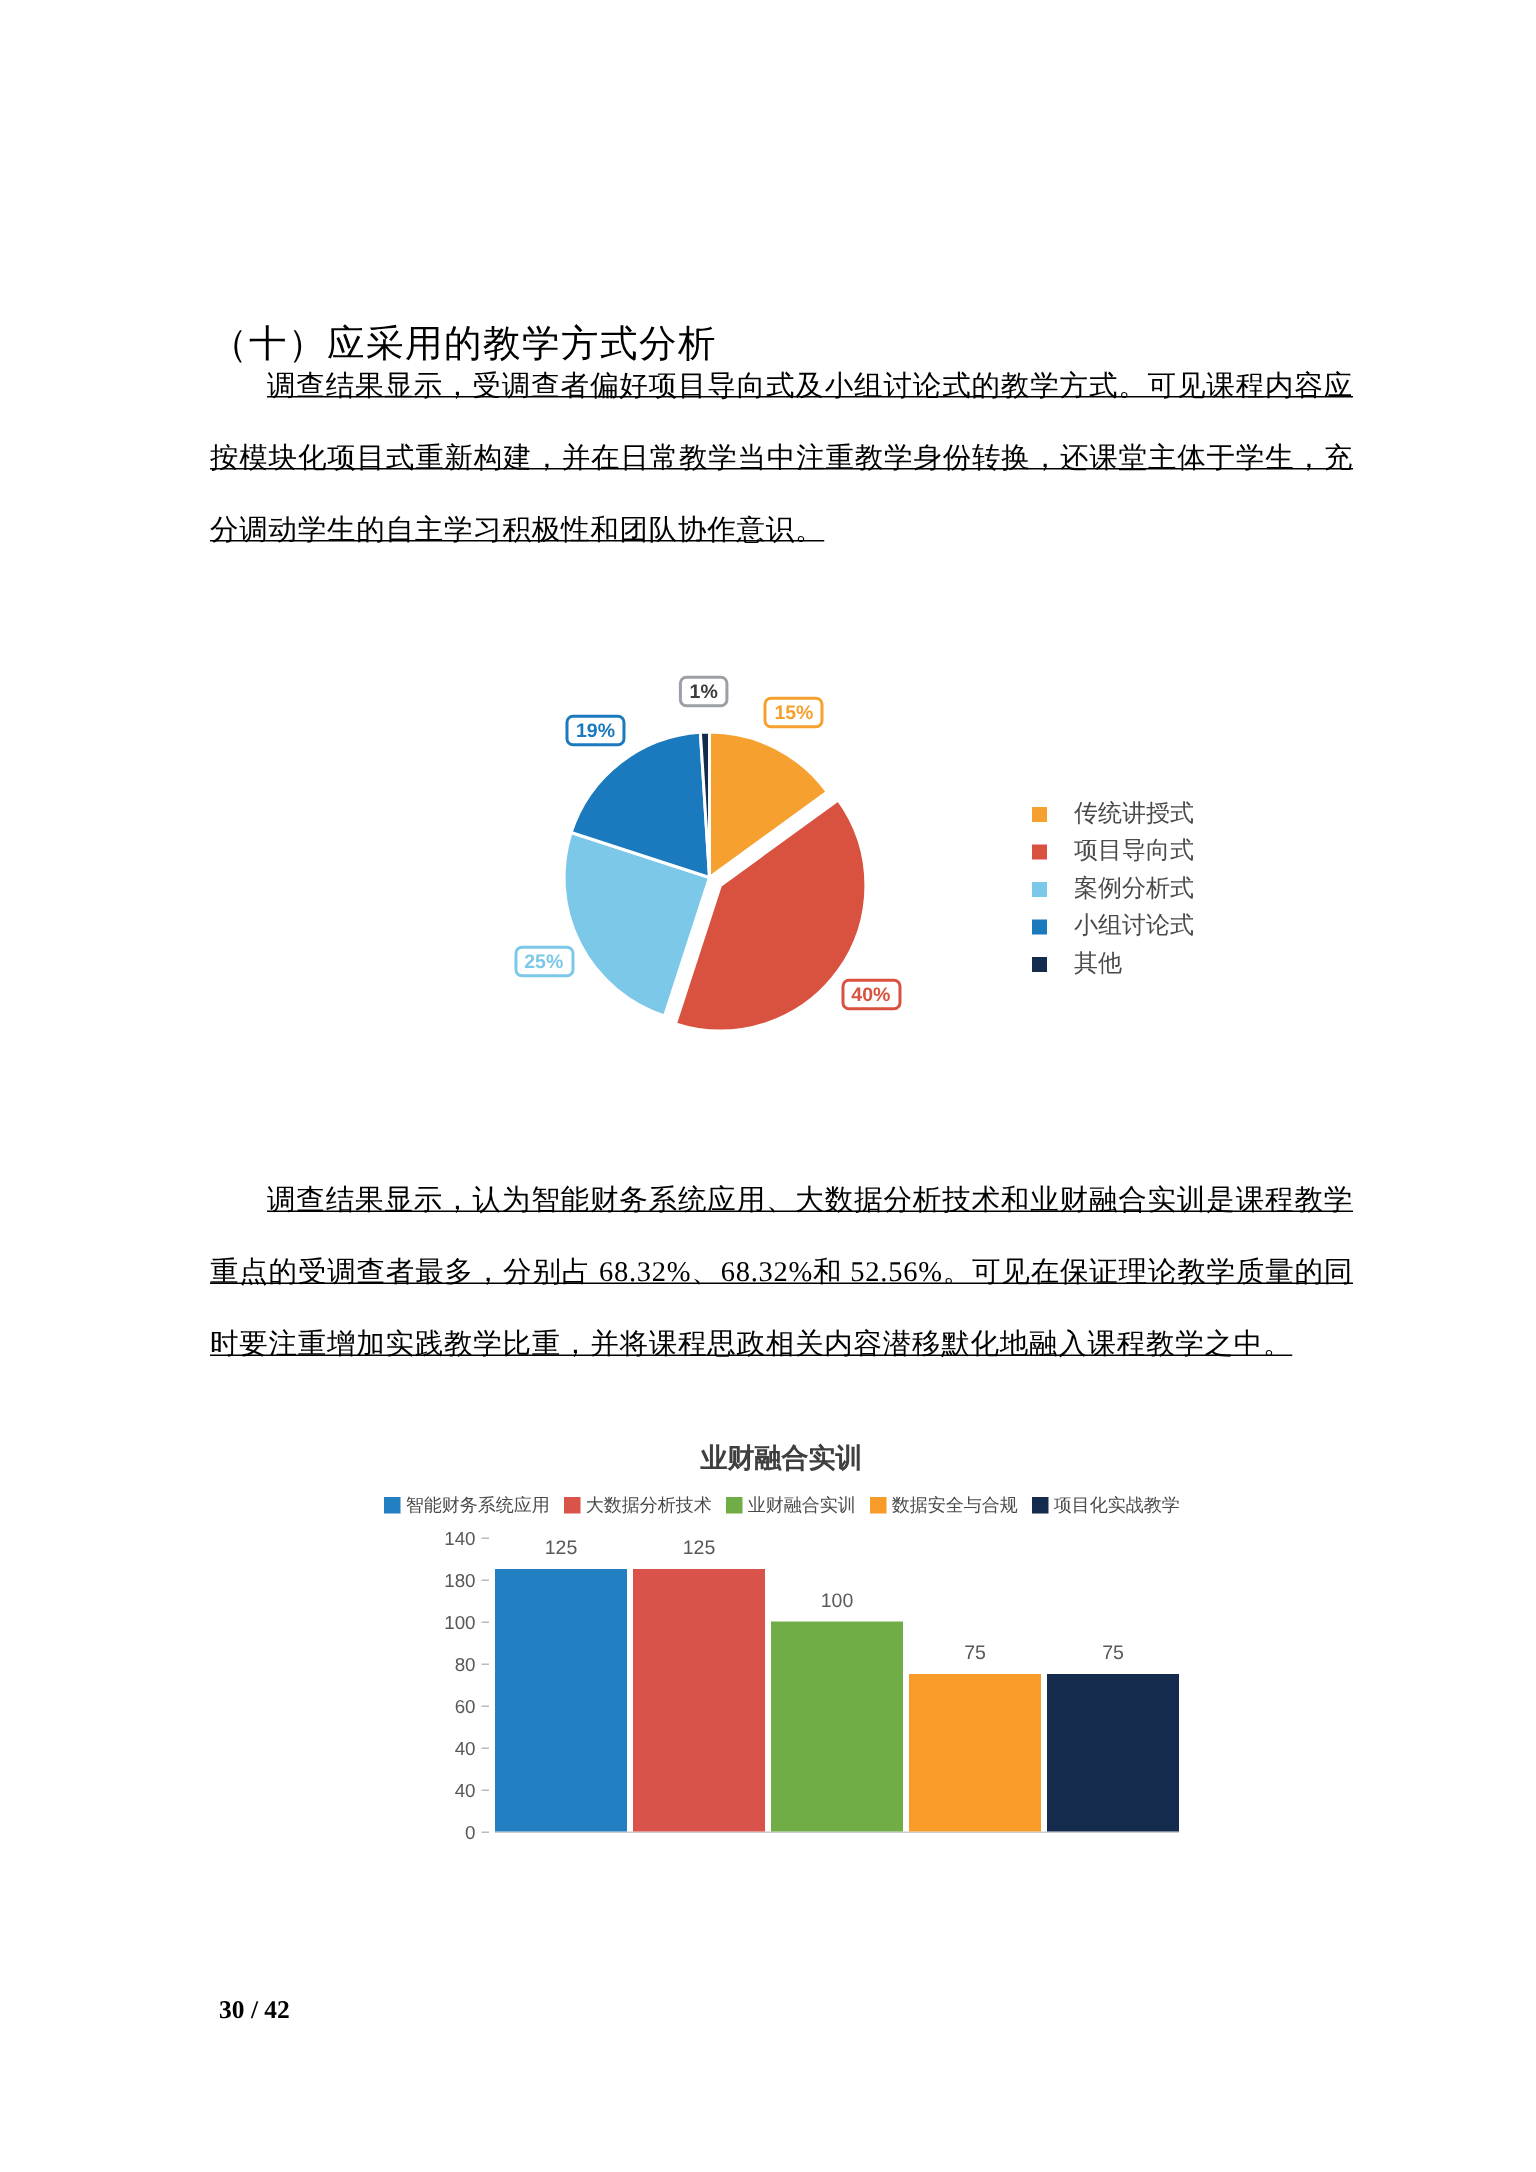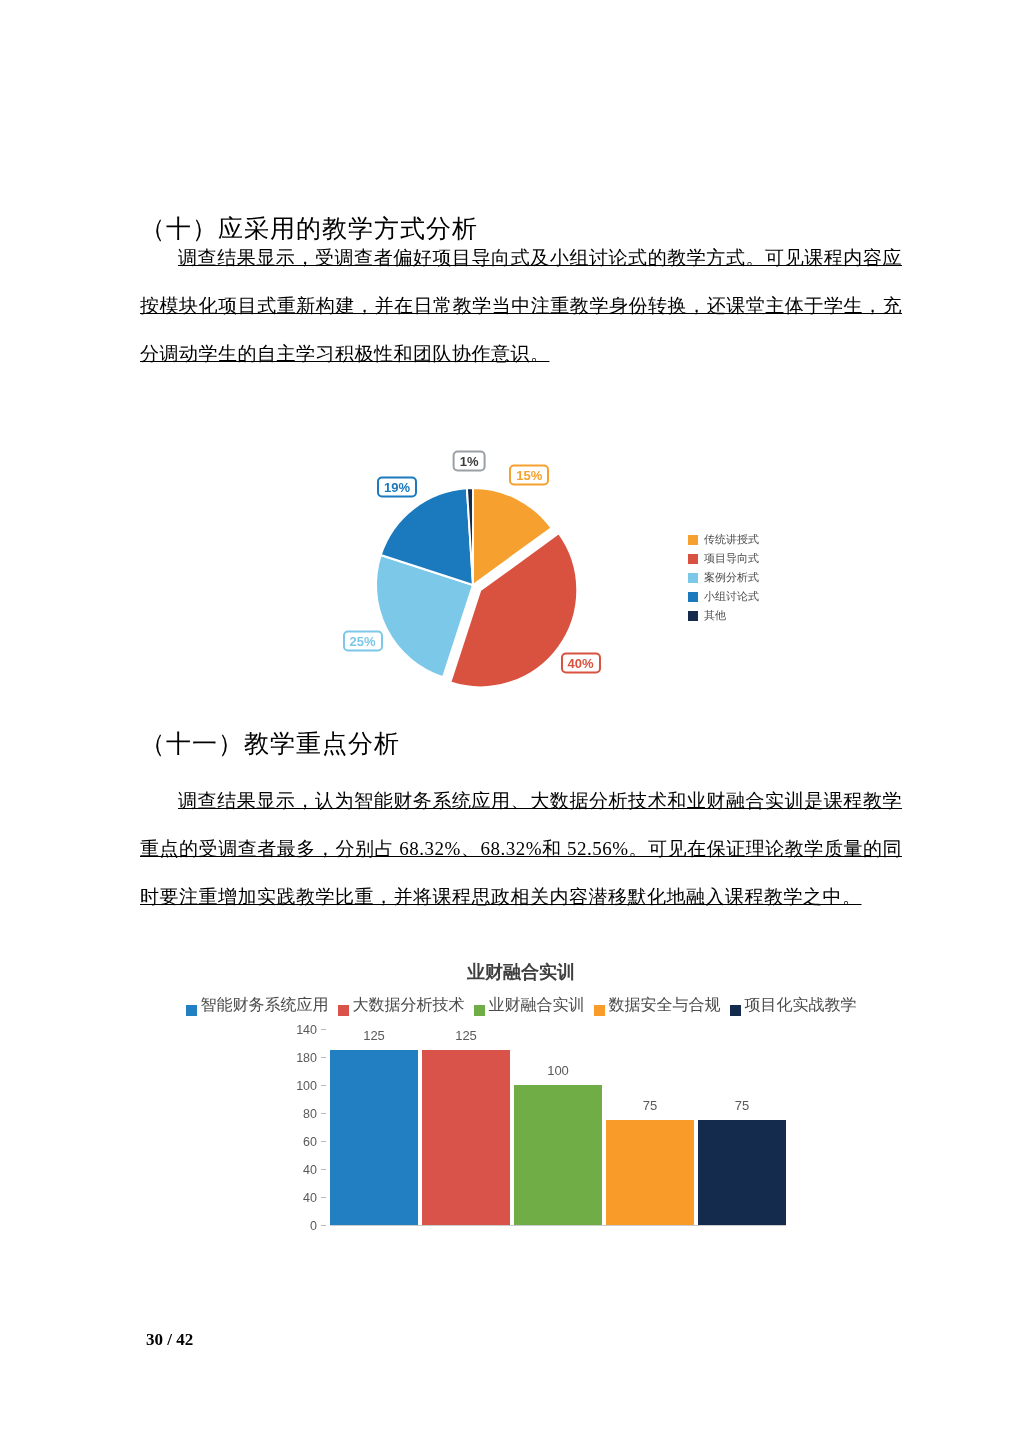--- a/index.html
+++ b/index.html
@@ -73,23 +73,23 @@
     box-shadow: 0 0 0 1px rgba(255,255,255,0.7);
   }
   .pie-legend {
     position: absolute;
     left: 358px;
     top: 108px;
   }
   .legend-item {
     display: flex;
     align-items: center;
-    gap: 6px;
+    gap: 18px;
     margin: 4px 0;
-    font-size: 11px;
+    font-size: 16px;
     color: #4a4a4a;
     white-space: nowrap;
   }
   .legend-swatch { width: 10px; height: 10px; flex: 0 0 auto; }
   
   .bar-figure {
     position: absolute;
     top: 960px;
     left: 282px;
     width: 478px;
@@ -103,21 +103,21 @@
   }
   .bar-legend {
     display: flex;
     justify-content: center;
     align-items: center;
     gap: 9px;
     margin-top: 11px;
     font-size: 12px;
     color: #555555;
   }
-  .bar-legend .legend-item { margin: 0; gap: 4px; font-size: 16px; align-items: flex-end; }
+  .bar-legend .legend-item { margin: 0; gap: 4px; font-size: 12px; }
   .bar-legend .legend-swatch { width: 11px; height: 11px; }
   .plot { display: flex; margin-top: 14px; }
   .y-axis { position: relative; width: 44px; height: 196px; flex: 0 0 auto; }
   .ytick-label {
     position: absolute;
     right: 9px;
     font-size: 12.5px;
     color: #595959;
     line-height: 16px;
   }
@@ -191,21 +191,20 @@
           <span class="legend-swatch" style="background: rgb(27, 121, 190);"></span>
           <span>小组讨论式</span>
         </div>
         <div class="legend-item">
           <span class="legend-swatch" style="background: rgb(20, 43, 78);"></span>
           <span>其他</span>
         </div>
       </div>
   </figure>
 
-  <h2 class="heading" style="top:727px;">（十一）教学重点分析</h2>
 
   <p class="para" style="top:777px;">调查结果显示，认为智能财务系统应用、大数据分析技术和业财融合实训是课程教学重点的受调查者最多，分别占 68.32%、68.32%和 52.56%。可见在保证理论教学质量的同时要注重增加实践教学比重，并将课程思政相关内容潜移默化地融入课程教学之中。</p>
 
   <figure class="bar-figure">
     <div class="bar-title">业财融合实训</div>
     <div class="bar-legend" id="bar-legend">
         <div class="legend-item">
           <span class="legend-swatch" style="background: rgb(34, 128, 194);"></span>
           <span>智能财务系统应用</span>
         </div>

